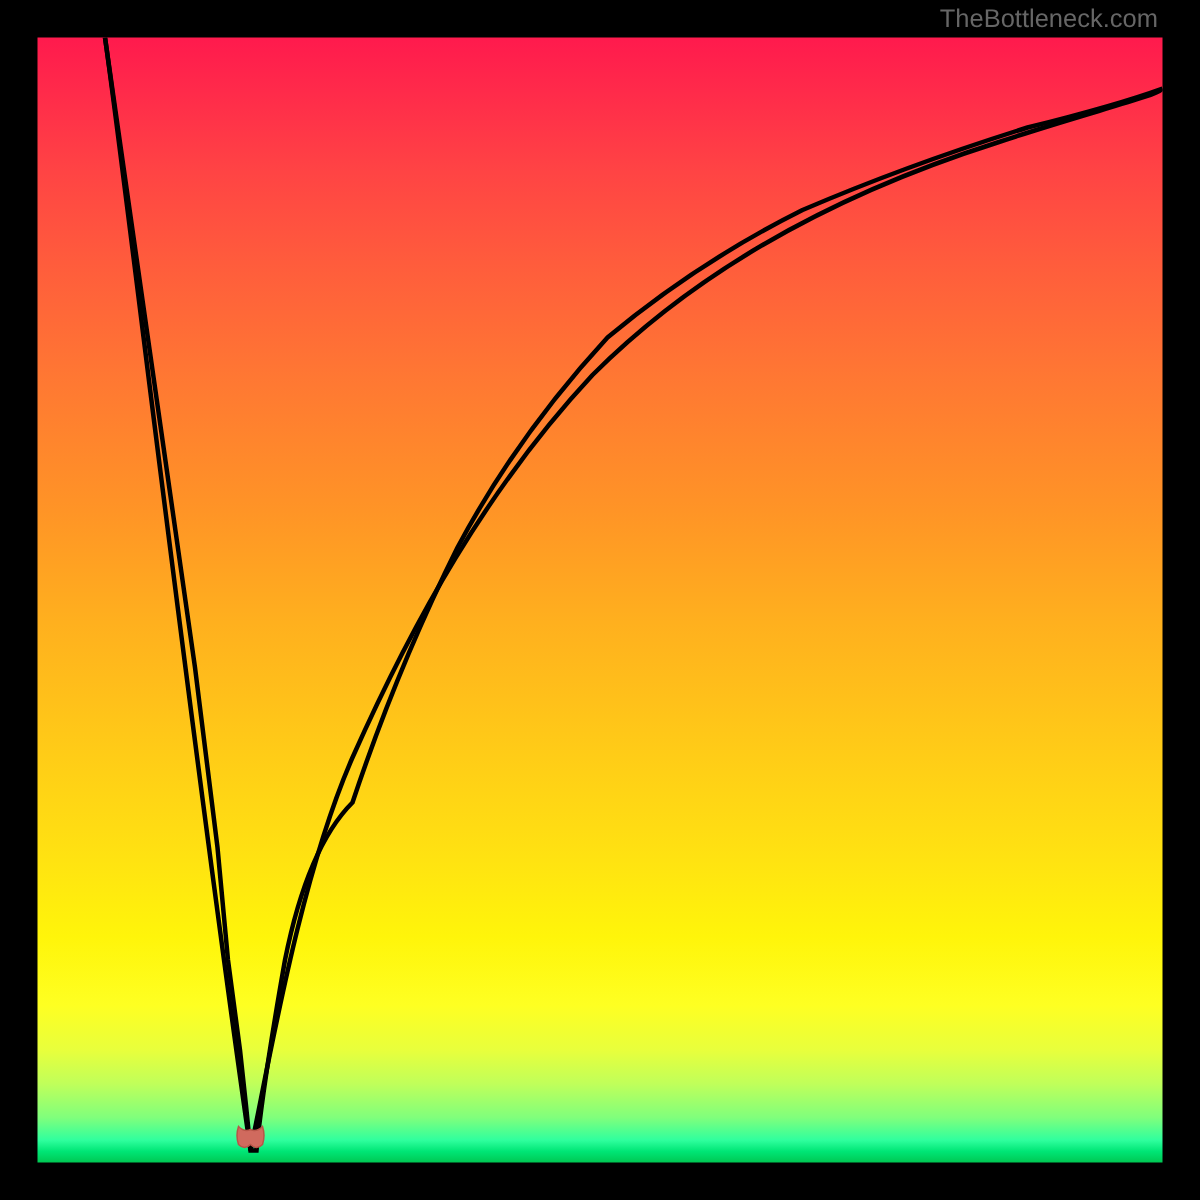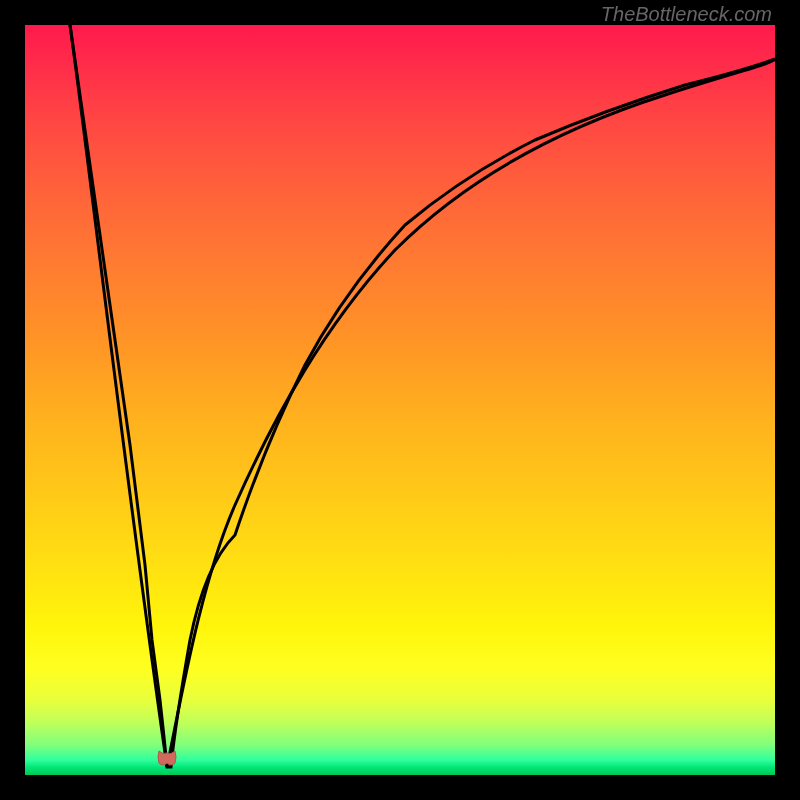--- a/index.html
+++ b/index.html
@@ -38,24 +38,23 @@
         #30ff9e 98%,
         #00e676 99%,
         #00c853 100%
       );
     }
     .watermark {
       position: absolute;
       top: 3px;
       right: 28px;
       color: #666;
-      font-size: 20px;
+      font-size: 17px;
       font-weight: normal;
       z-index: 10;
-      font-style: italic;
     }
     .curve-svg {
       position: absolute;
       top: 0;
       left: 0;
       width: 100%;
       height: 100%;
     }
     .marker {
       position: absolute;

